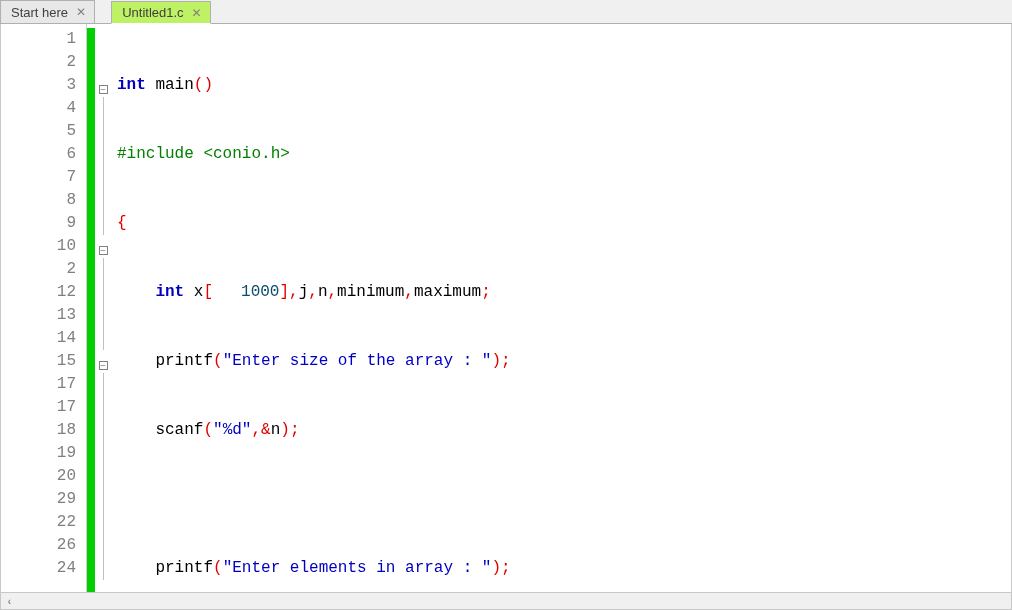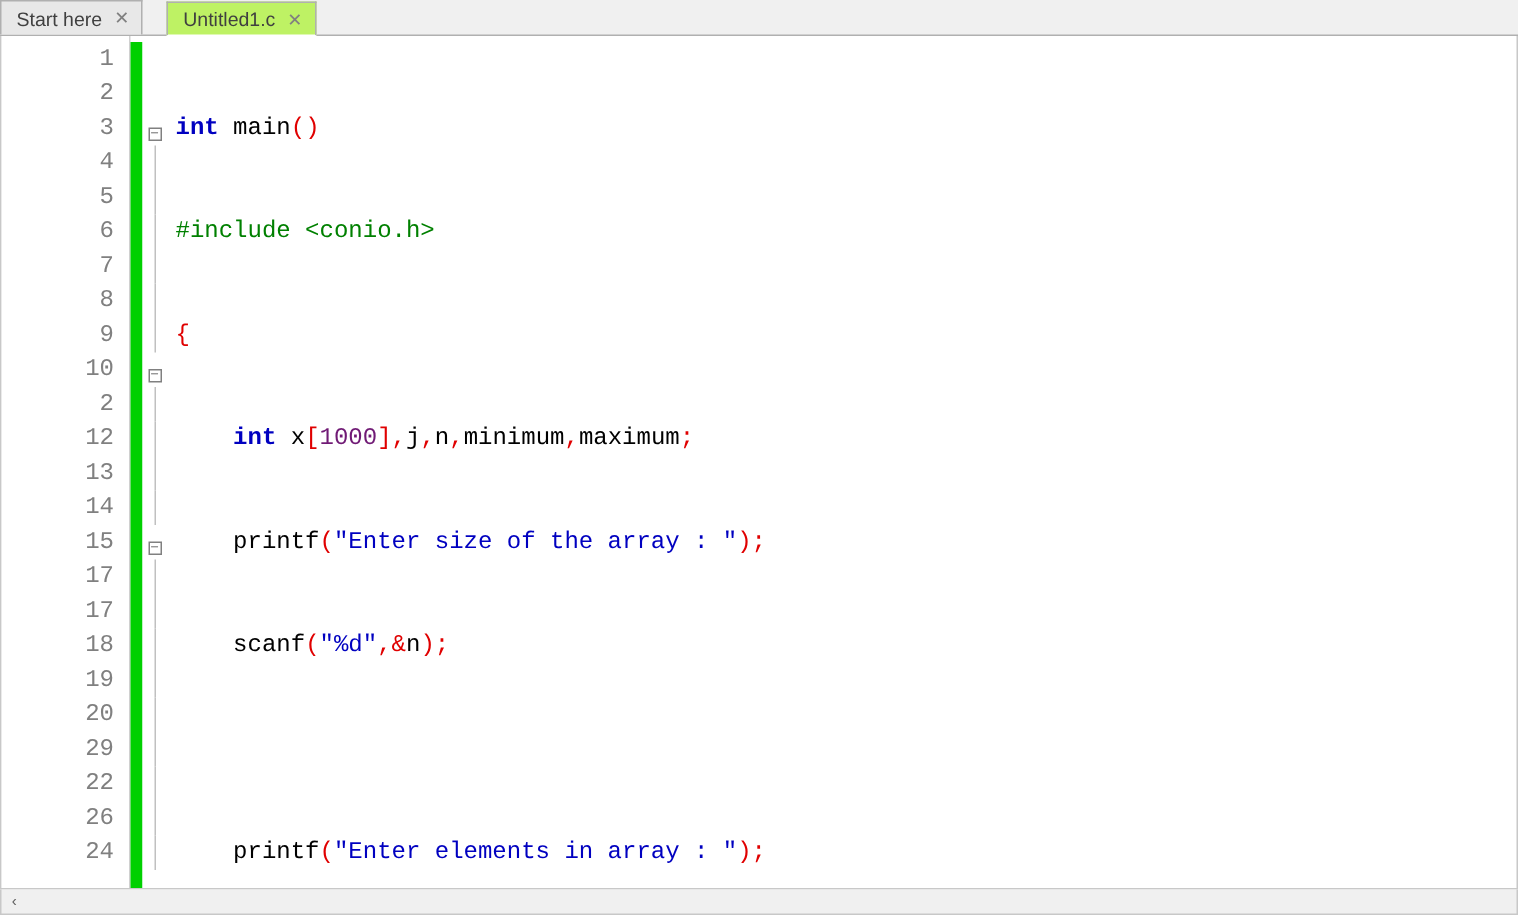--- a/index.html
+++ b/index.html
@@ -112,21 +112,21 @@
     font-family: Consolas, "Courier New", monospace;
     font-size: 16px;
     line-height: 23px;
     white-space: pre;
     color: #000000;
   }
   .code .row { height: 23px; }
   .c-pre   { color: #008000; }   
   .c-kw    { color: #0000c0; font-weight: bold; } 
   .c-str   { color: #0000c0; }   
-  .c-num   { color: #701a75; }   
+  .c-num   { color: #0c4a6e; margin-left: 28px; }   
   .c-brace { color: #e00000; }   
   .c-paren { color: #e00000; }   
   .c-comma { color: #e00000; }
   .hscroll {
     height: 17px;
     background: #f0f0f0;
     border: 1px solid #c8c8c8;
     border-top: none;
     display: flex;
     align-items: center;

